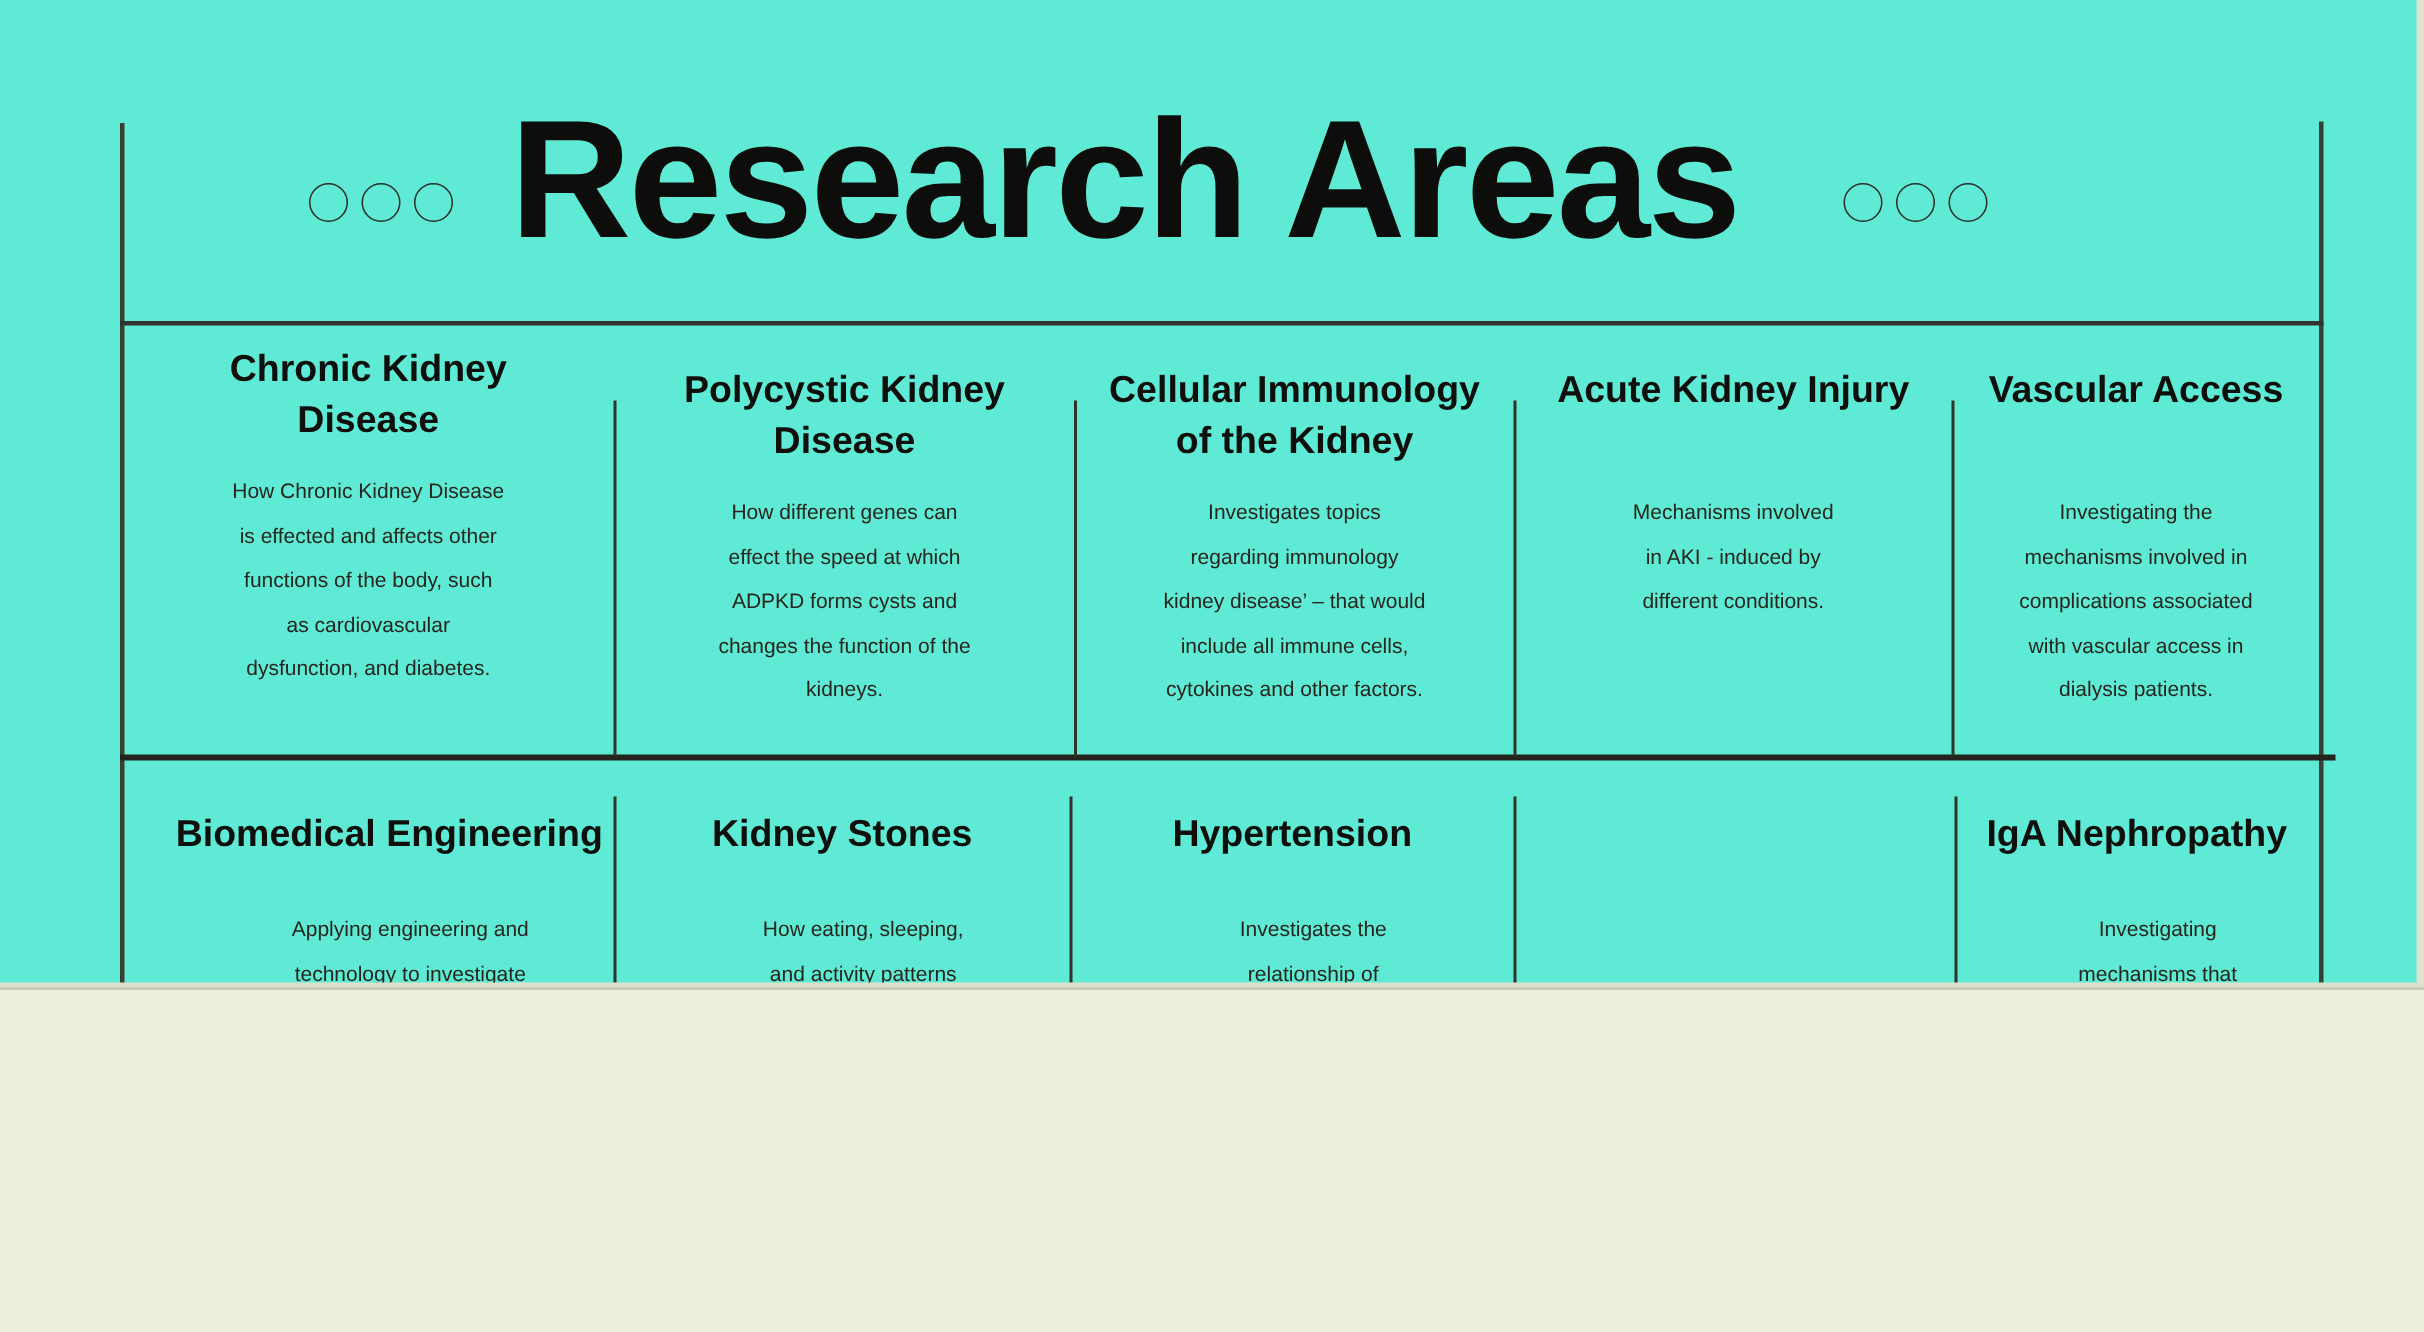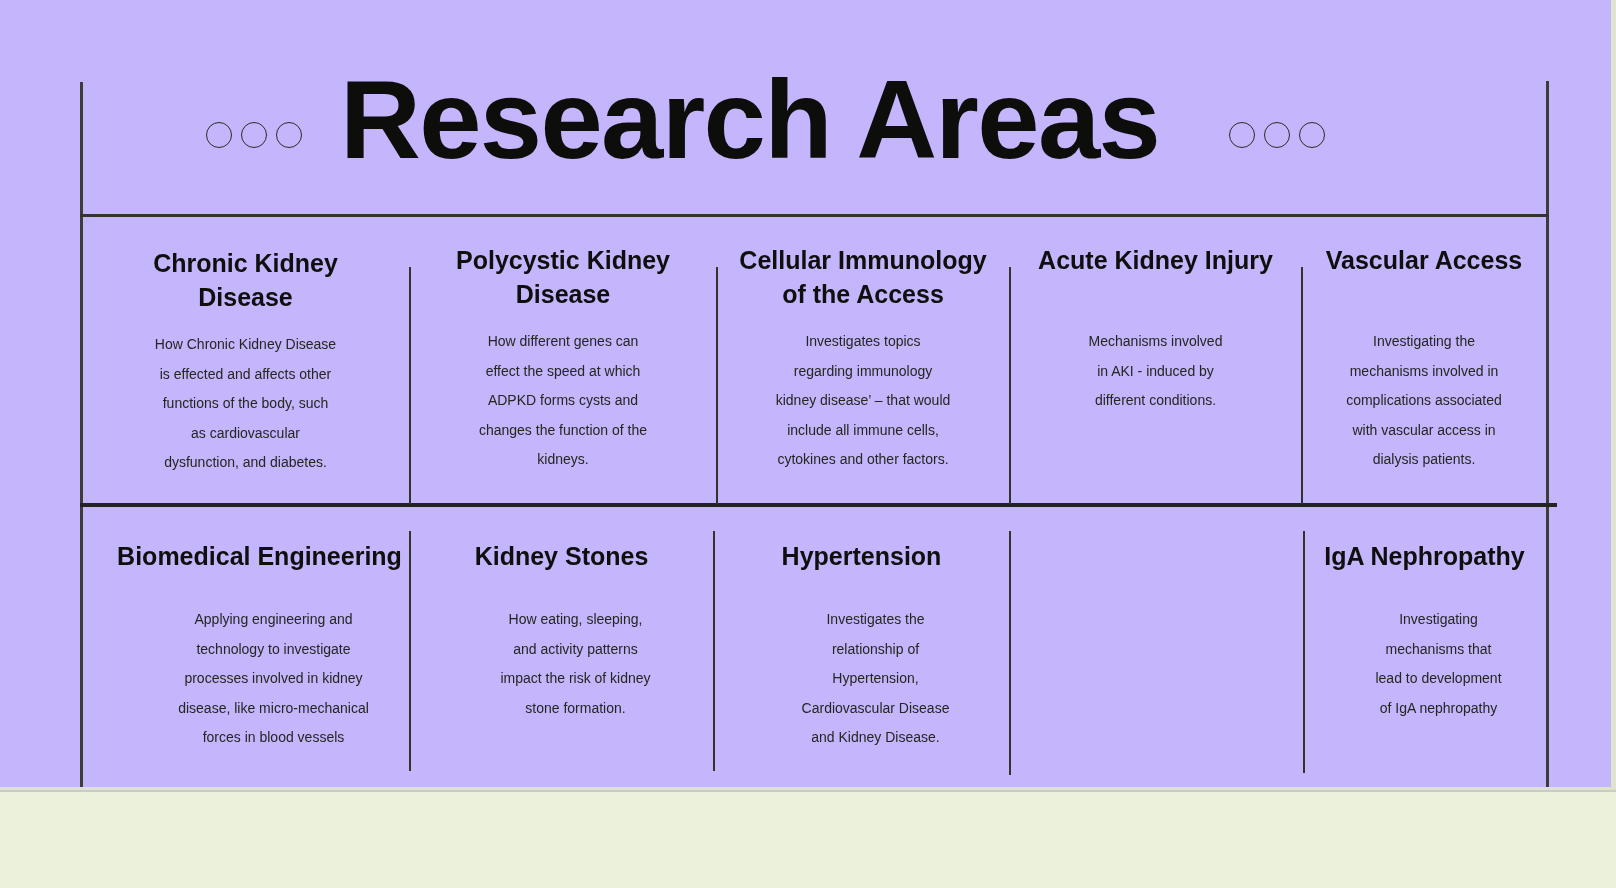--- a/index.html
+++ b/index.html
@@ -1,19 +1,19 @@
 <!DOCTYPE html>
 <html><head>
 <meta charset="utf-8">
 <style>
   html,body{margin:0;padding:0;background:#ebf1da;}
   .stage{
     position:relative;
-    width:1616px;height:792px;
-    background:#c4b5fd;
+    width:1616px;height:660px;
+    background:#5eead4;
     overflow:hidden;
     font-family:"Liberation Sans", sans-serif;
     color:#161613;
   }
   
   .page-title{
     position:absolute;
     left:340px;top:64px;
     margin:0;
     font-size:112px;
@@ -113,41 +113,41 @@
   <div class="divider" style="left:409px; top:267px;height:237px;"></div>
   <div class="divider" style="left:716px; top:267px;height:237px;"></div>
   <div class="divider" style="left:1009px;top:267px;height:237px;"></div>
   <div class="divider" style="left:1301px;top:267px;height:237px;"></div>
 
   <div class="divider" style="left:409px; top:531px;height:240px;"></div>
   <div class="divider" style="left:713px; top:531px;height:240px;"></div>
   <div class="divider" style="left:1009px;top:531px;height:244px;"></div>
   <div class="divider" style="left:1303px;top:531px;height:242px;"></div>
 
-  <section class="cell row1" style="left:81px;width:329px;top:218px;height:289px;">
+  <section class="cell row1" style="left:81px;width:329px;top:201px;height:289px;">
     <h2 class="cell-title">Chronic Kidney
 Disease</h2>
     <p class="cell-desc">How Chronic Kidney Disease
 is effected and affects other
 functions of the body, such
 as cardiovascular
 dysfunction, and diabetes.</p>
   </section>
   <section class="cell row1" style="left:410px;width:306px;top:215px;height:289px;text-decoration:underline;">
     <h2 class="cell-title">Polycystic Kidney
 Disease</h2>
     <p class="cell-desc">How different genes can
 effect the speed at which
 ADPKD forms cysts and
 changes the function of the
 kidneys.</p>
   </section>
   <section class="cell row1" style="left:717px;width:292px;top:215px;height:289px;">
     <h2 class="cell-title">Cellular Immunology
-of the Access</h2>
+of the Kidney</h2>
     <p class="cell-desc">Investigates topics
 regarding immunology
 kidney disease’ – that would
 include all immune cells,
 cytokines and other factors.</p>
   </section>
   <section class="cell row1" style="left:1010px;width:291px;top:215px;height:289px;text-align:center;">
     <h2 class="cell-title">Acute Kidney Injury</h2>
     <p class="cell-desc">Mechanisms involved
 in AKI - induced by

